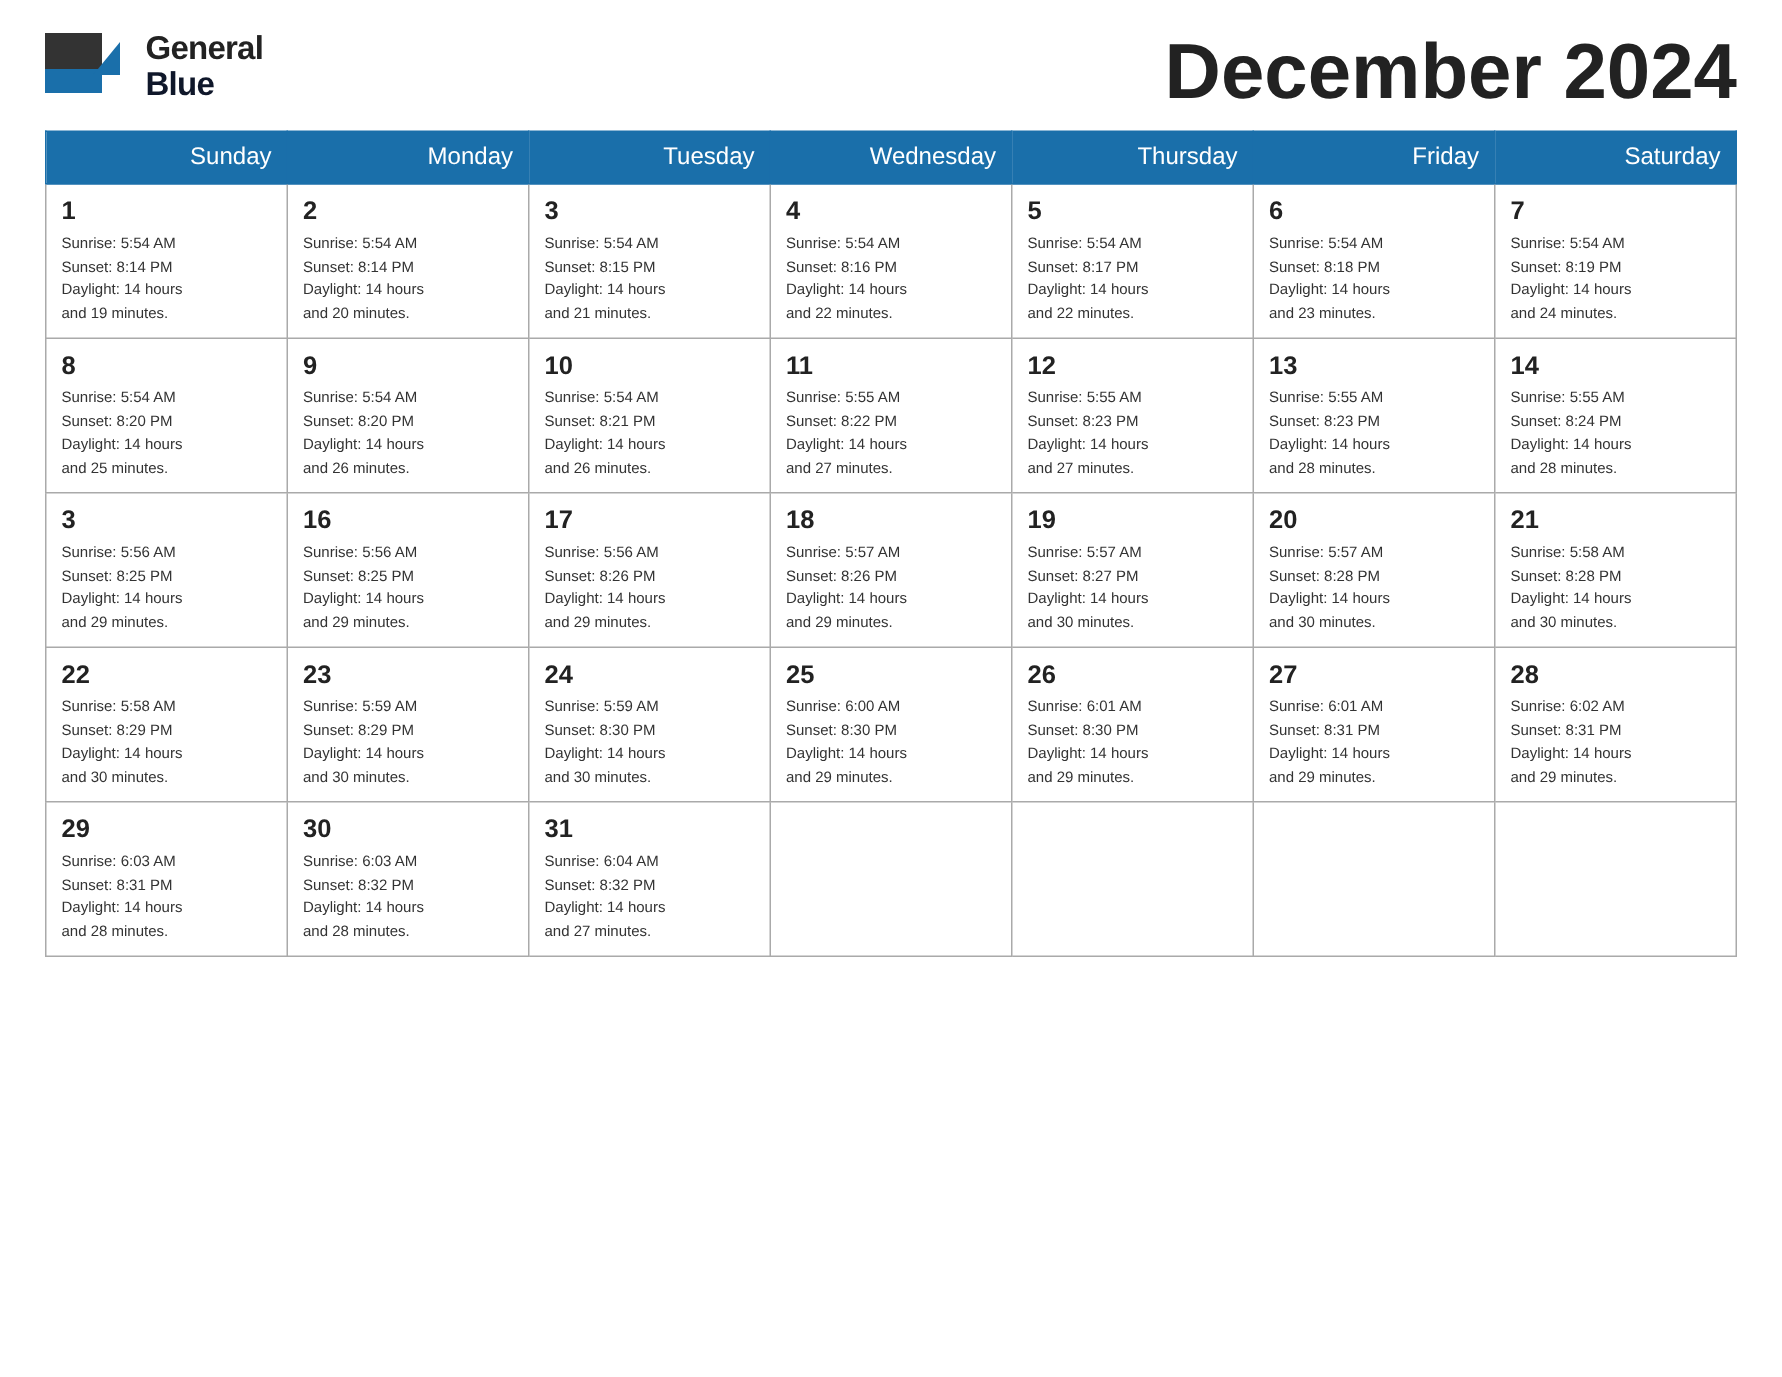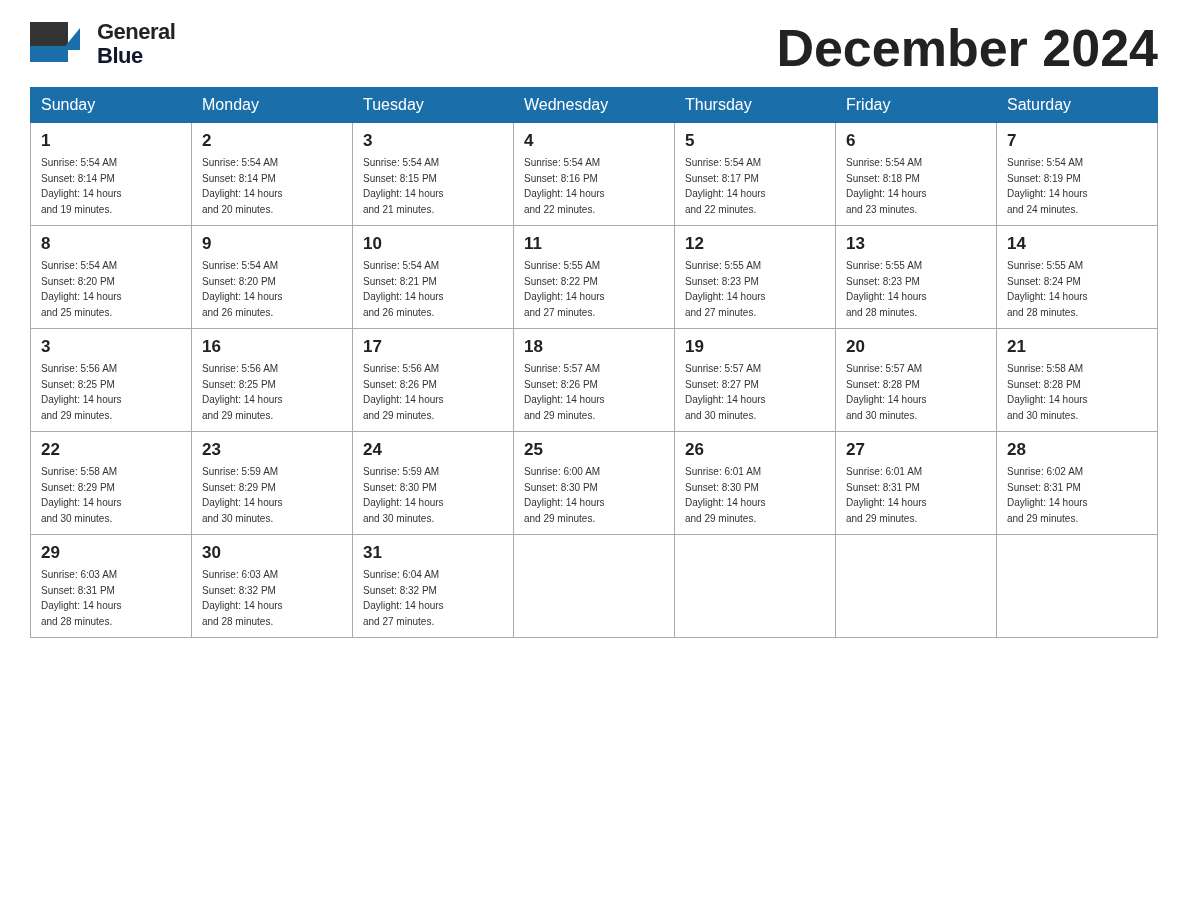--- a/index.html
+++ b/index.html
@@ -31,21 +31,21 @@
     }
     .calendar {
       width: 100%;
       border-collapse: collapse;
       margin-top: 10px;
     }
     .calendar th {
       background: #1a6faa;
       color: #fff;
       padding: 8px 10px;
-      text-align: left;
+      text-align: right;
       font-size: 16px;
       font-weight: normal;
       border: 1px solid #1a6faa;
     }
     .calendar td {
       border: 1px solid #aaa;
       vertical-align: top;
       padding: 8px 10px;
       width: 14.28%;
       min-height: 100px;

